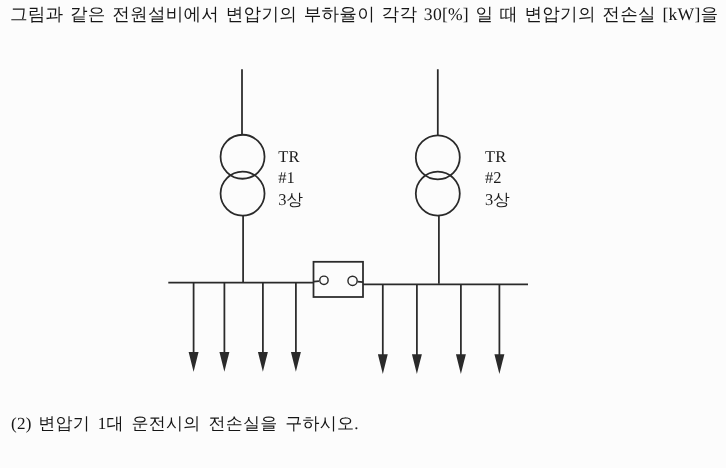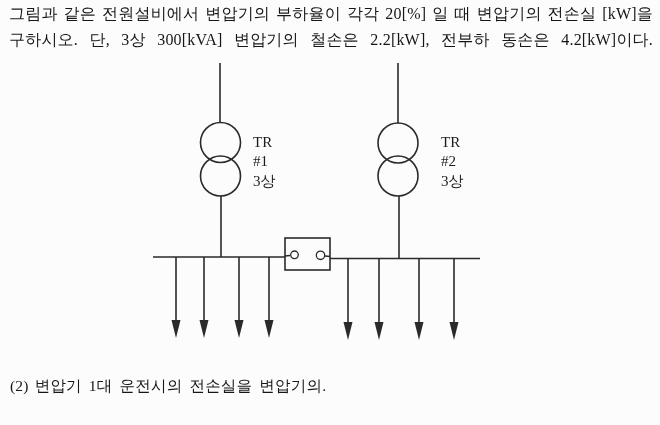--- a/index.html
+++ b/index.html
@@ -54,22 +54,21 @@
   .q-label {
     margin-right: 6px;
   }
 </style>
 </head>
 <body>
 
 <div class="page">
 
   <div class="statement">
-    <div class="line">그림과 같은 전원설비에서 변압기의 부하율이 각각 20[%] 일 때 변압기의 전손실 [kW]을</div>
-    <div class="line">구하시오. 단, 3상 300[kVA] 변압기의 철손은 2.2[kW], 전부하 동손은 4.2[kW]이다.</div>
+    <div class="line">그림과 같은 전원설비에서 변압기의 부하율이 각각 30[%] 일 때 변압기의 전손실 [kW]을</div>
   </div>
 
   <svg class="diagram" viewBox="0 0 660 292" xmlns="http://www.w3.org/2000/svg">
     <g stroke="#2a2a2a" stroke-width="1.6" fill="none">
 
       <g>
         <line x1="220" y1="3" x2="220" y2="63"></line>
         <circle cx="220.5" cy="82.5" r="20"></circle>
         <circle cx="220.5" cy="116" r="20"></circle>
         <line x1="221" y1="136" x2="221" y2="197"></line>
@@ -139,17 +138,17 @@
           <line x1="454" y1="198.5" x2="454" y2="264"></line>
           <polygon stroke="none" points="449.5,262 458.5,262 454,280"></polygon>
         </g>
       </g>
 
     </g>
   </svg>
 
   <div class="questions">
     <div class="q">
-      <span class="q-label">(2)</span><span>변압기 1대 운전시의 전손실을 변압기의.</span>
+      <span class="q-label">(2)</span><span>변압기 1대 운전시의 전손실을 구하시오.</span>
     </div>
   </div>
 
 </div>
 
 </body></html>

